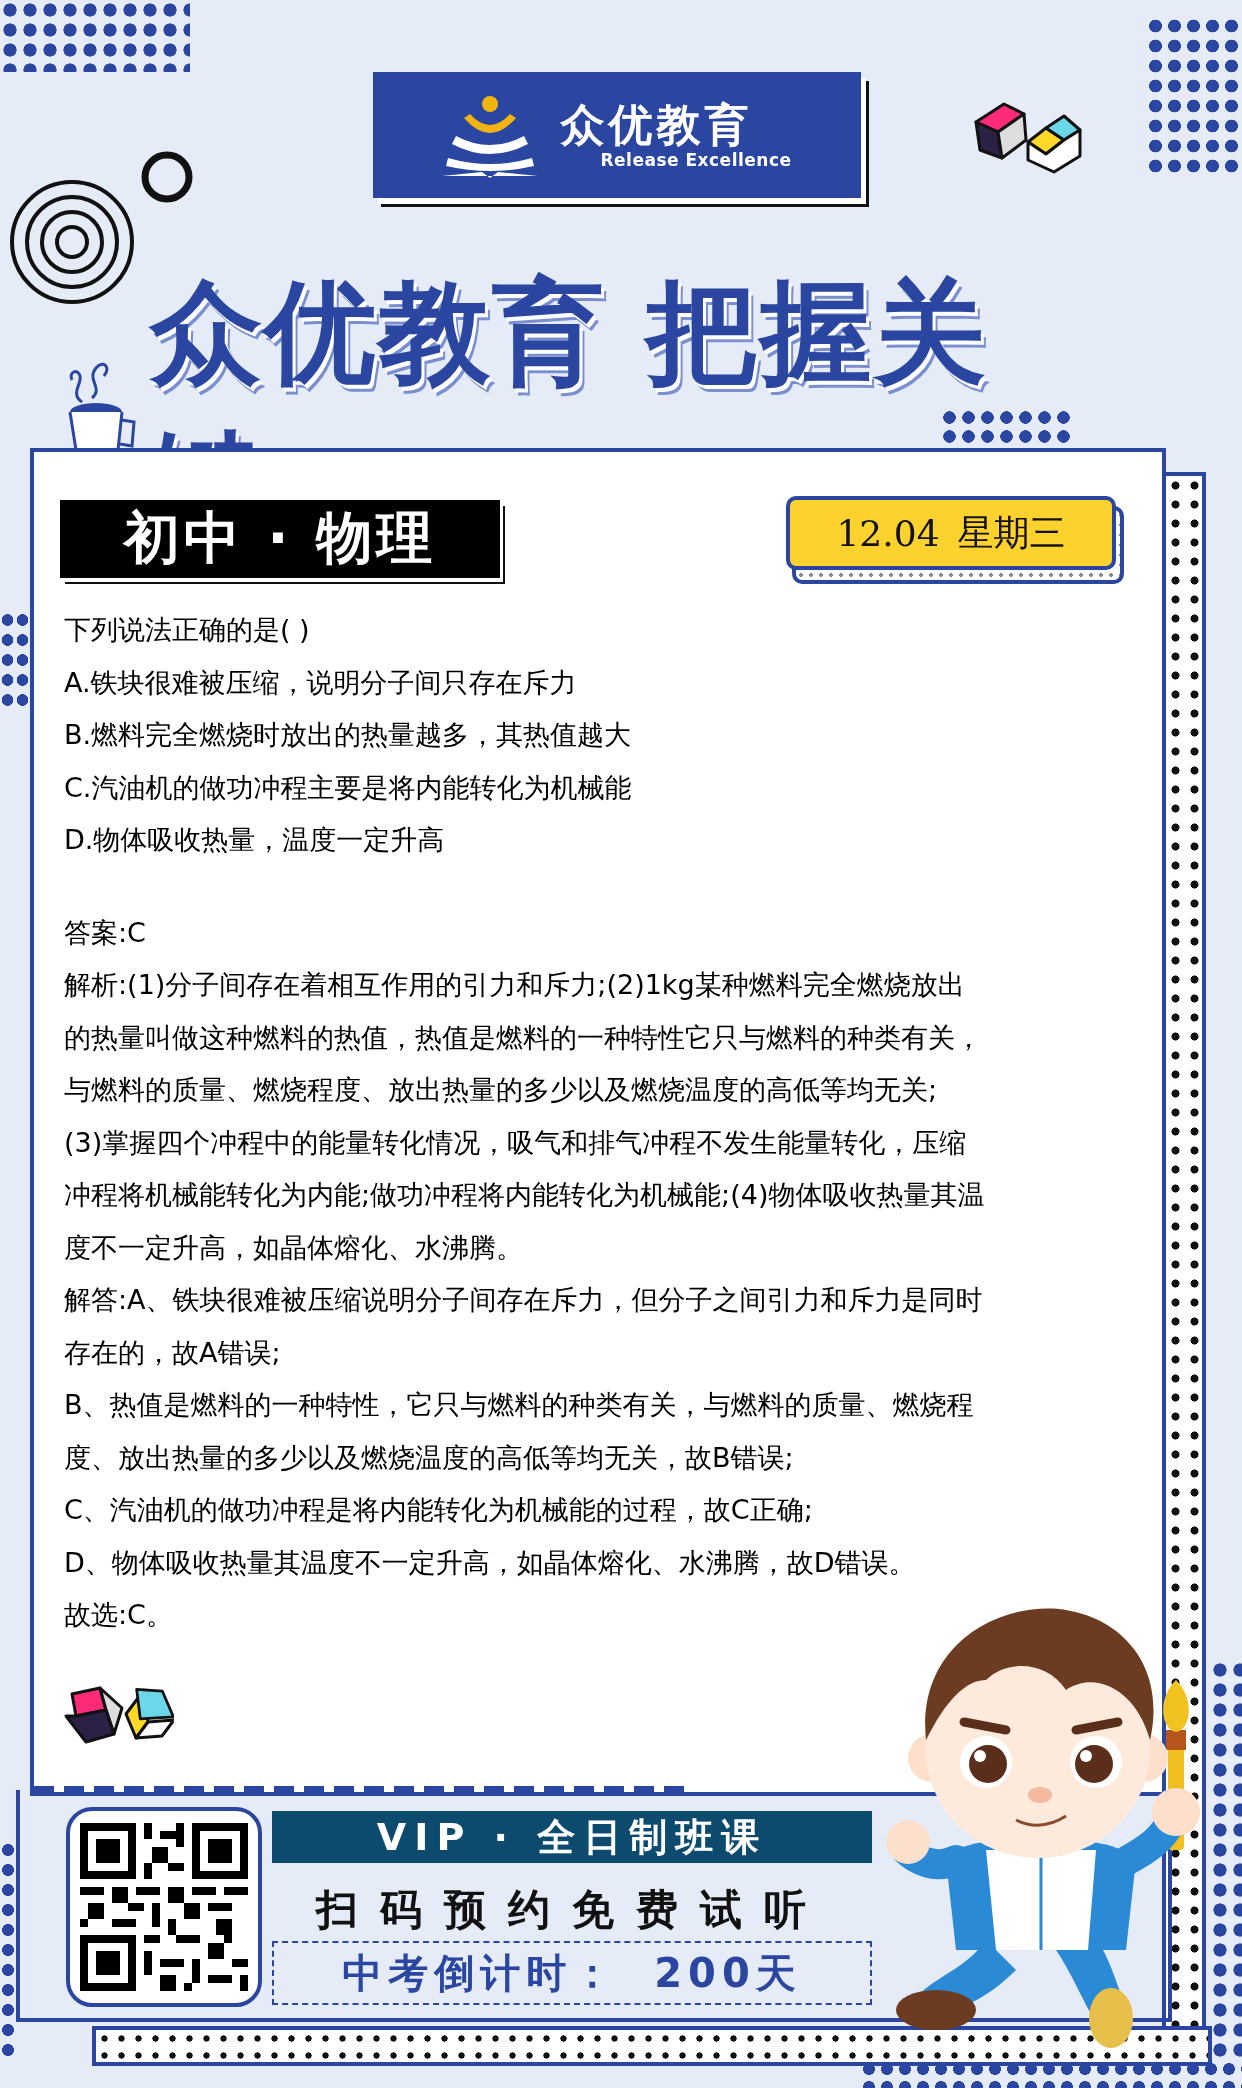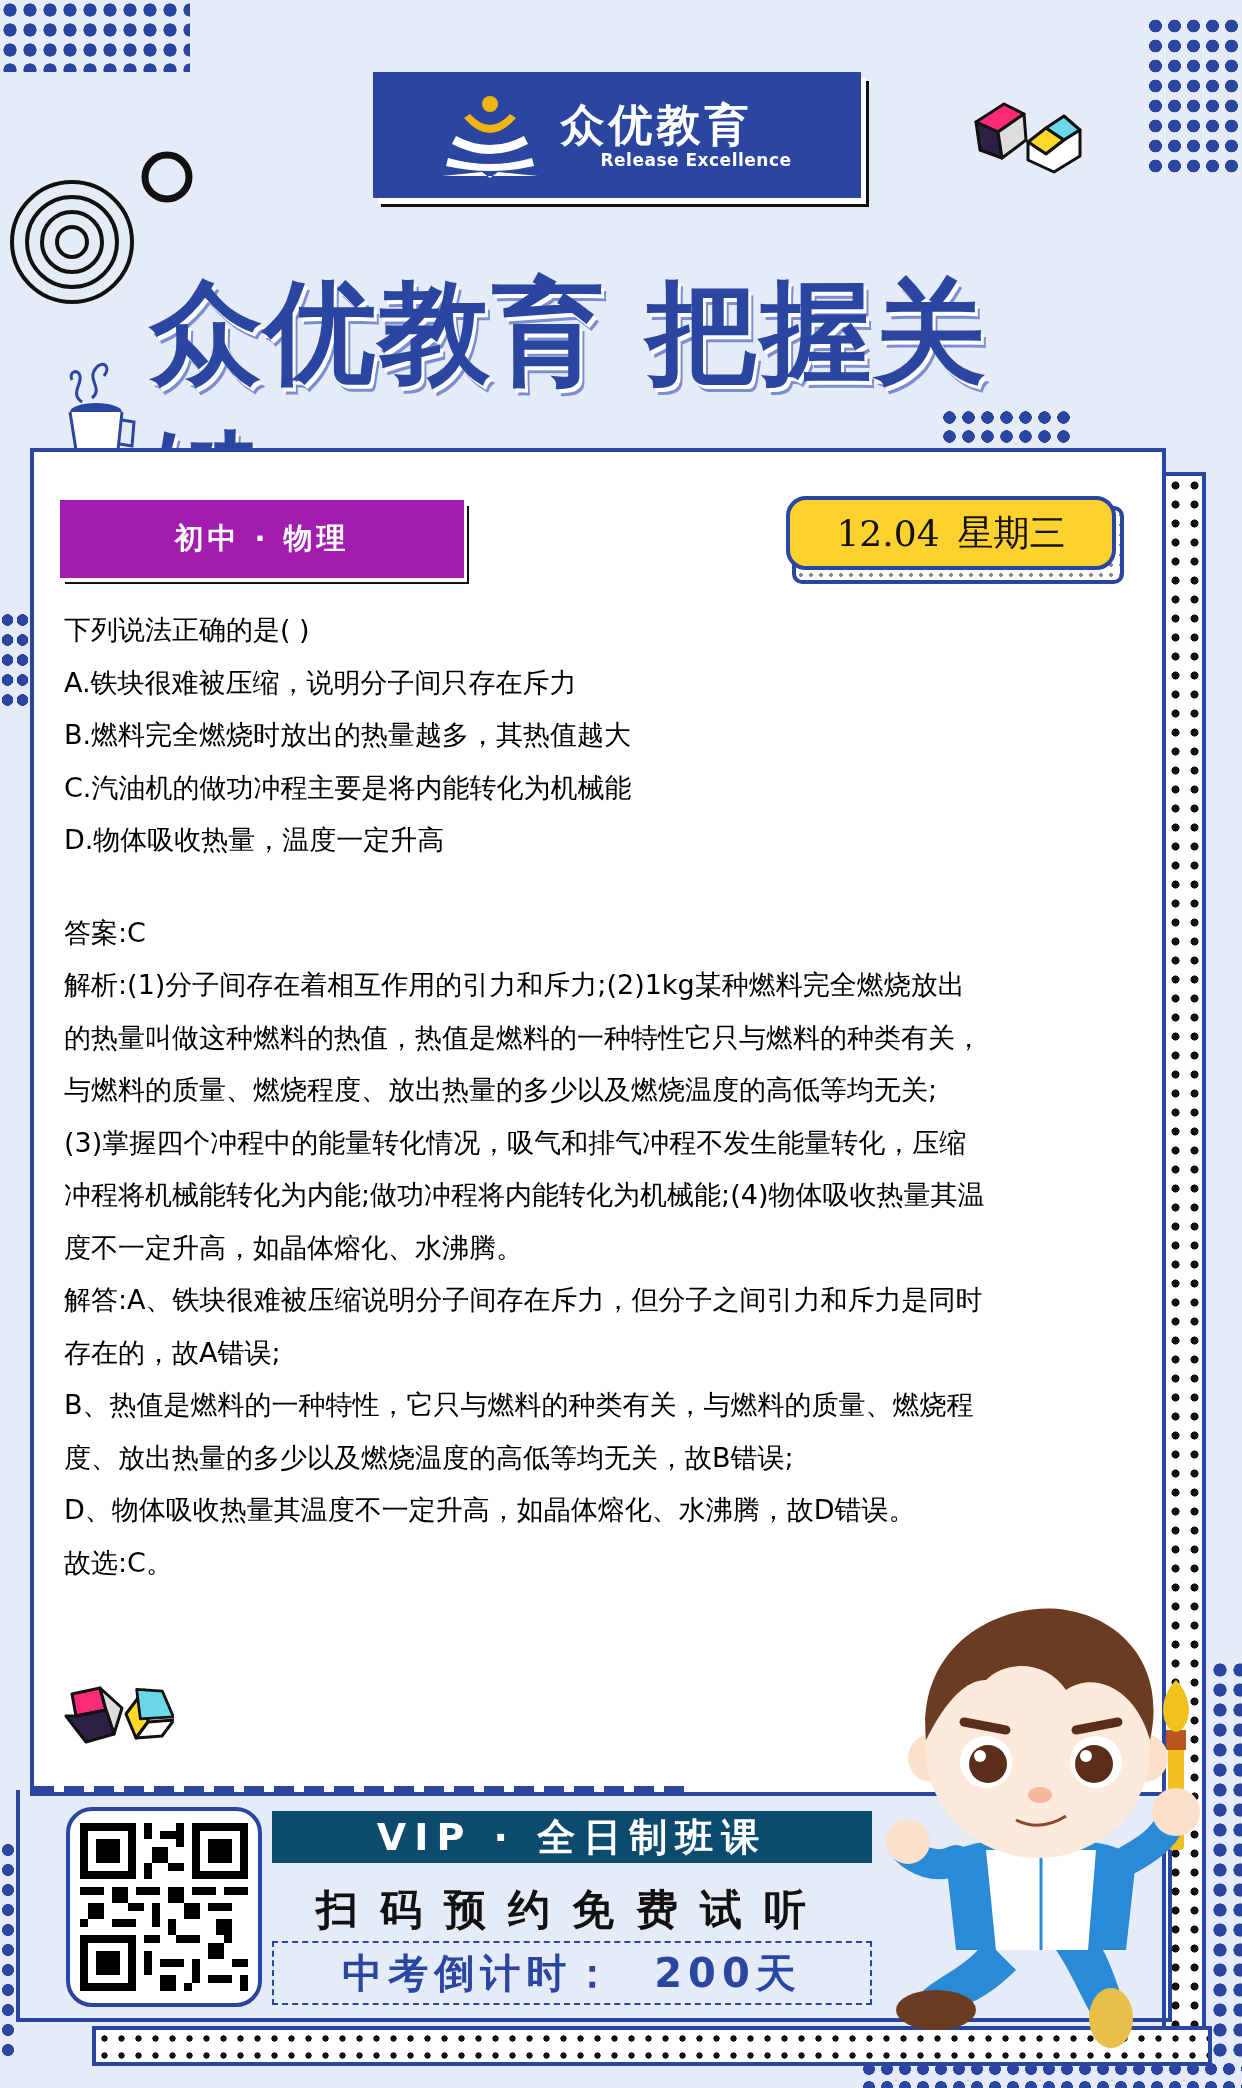--- a/index.html
+++ b/index.html
@@ -36,32 +36,32 @@
     font-size: 112px; font-weight: 900; color: #2a46a0; letter-spacing: 2px;
     font-family: "DejaVu Sans", sans-serif;
     text-shadow: 3px 4px 0 #fff, 5px 7px 0 #7b8fd0;
   }
   .hero-title span.gap { display: inline-block; width: 40px; }
   .card {
     position: absolute; left: 30px; top: 448px; width: 1136px; height: 1348px;
     background: #fff; border: 4px solid #2a46a0;
   }
   .subject-tag {
-    position: absolute; left: 60px; top: 500px; width: 404px; height: 78px;
-    background: #a21caf; color: #fff; font-size: 29px; font-weight: bold;
+    position: absolute; left: 60px; top: 500px; width: 440px; height: 78px;
+    background: #000000; color: #fff; font-size: 56px; font-weight: bold;
     display: flex; align-items: center; justify-content: center; letter-spacing: 4px;
     box-shadow: 3px 4px 0 #fff, 5px 6px 0 #111;
   }
   .date-back {
     position: absolute; left: 792px; top: 506px; width: 332px; height: 78px;
     border: 4px solid #2a46a0; border-radius: 10px; background: #fff;
   }
   .date-tag {
     position: absolute; left: 786px; top: 496px; width: 330px; height: 74px;
-    background: #fdd22f; border: 4px solid #2a46a0; border-radius: 20px;
+    background: #fdd22f; border: 4px solid #2a46a0; border-radius: 10px;
     display: flex; align-items: center; justify-content: center;
     font-family: "DejaVu Serif", "Liberation Serif", serif;
     font-size: 36px; color: #111; gap: 18px;
   }
   .content {
     position: absolute; left: 64px; top: 604px; width: 1070px;
     font-size: 27px; line-height: 52.5px; color: #000000;
   }
   .content p { white-space: nowrap; }
   .content .blank { height: 40px; }
@@ -182,20 +182,21 @@
   <p>解析:(1)分子间存在着相互作用的引力和斥力;(2)1kg某种燃料完全燃烧放出</p>
   <p>的热量叫做这种燃料的热值，热值是燃料的一种特性它只与燃料的种类有关，</p>
   <p>与燃料的质量、燃烧程度、放出热量的多少以及燃烧温度的高低等均无关;</p>
   <p>(3)掌握四个冲程中的能量转化情况，吸气和排气冲程不发生能量转化，压缩</p>
   <p>冲程将机械能转化为内能;做功冲程将内能转化为机械能;(4)物体吸收热量其温</p>
   <p>度不一定升高，如晶体熔化、水沸腾。</p>
   <p>解答:A、铁块很难被压缩说明分子间存在斥力，但分子之间引力和斥力是同时</p>
   <p>存在的，故A错误;</p>
   <p>B、热值是燃料的一种特性，它只与燃料的种类有关，与燃料的质量、燃烧程</p>
   <p>度、放出热量的多少以及燃烧温度的高低等均无关，故B错误;</p>
+  <p>C、汽油机的做功冲程是将内能转化为机械能的过程，故C正确;</p>
   <p>D、物体吸收热量其温度不一定升高，如晶体熔化、水沸腾，故D错误。</p>
   <p>故选:C。</p>
 </div>
 
 <svg style="position:absolute;left:52px;top:1682px;" width="122" height="64" viewBox="0 0 122 64">
   <g stroke="#111" stroke-width="3" stroke-linejoin="round">
     <polygon points="20,12 48,6 54,28 24,34" fill="#ff2a78"></polygon>
     <polygon points="48,6 70,26 62,52 54,28" fill="#ddd"></polygon>
     <polygon points="14,34 24,34 54,28 62,52 34,60" fill="#2a2145"></polygon>
     <polygon points="74,32 92,8 96,40 84,56" fill="#ffd82a"></polygon>

